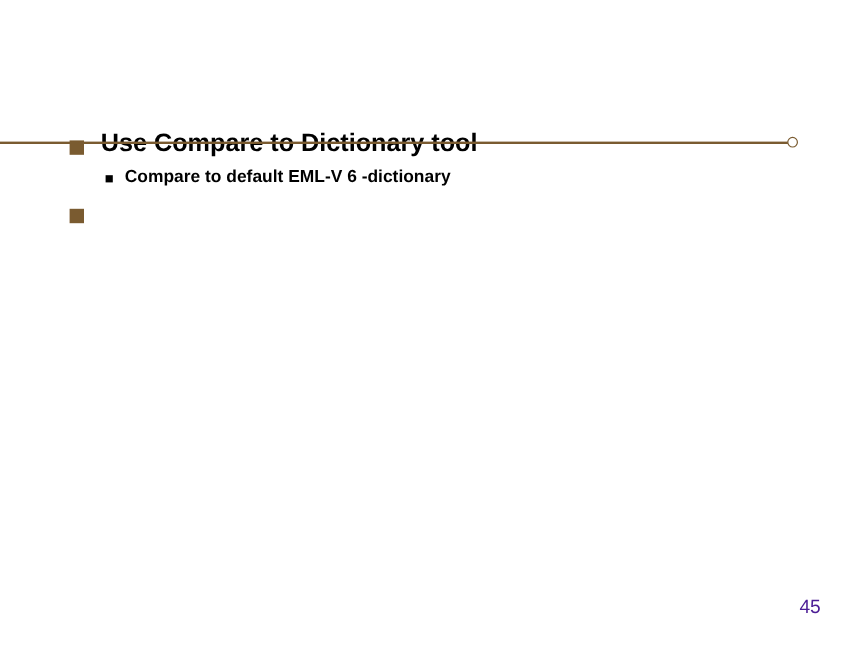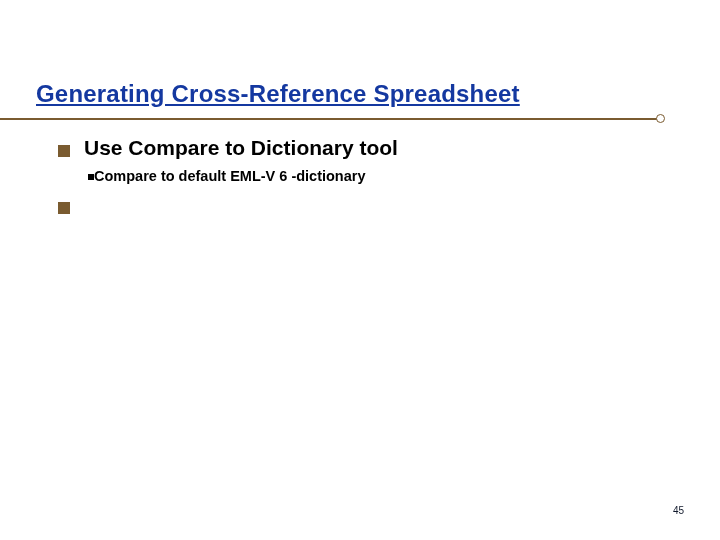--- a/index.html
+++ b/index.html
@@ -65,47 +65,47 @@
     font-weight: bold;
     color: #000;
   }
   .sub {
     margin-left: 30px;
     margin-bottom: 12px;
   }
   .li2 {
     display: flex;
     align-items: flex-start;
+    gap: 10px;
     margin-bottom: 2px;
   }
   .b2 {
     width: 6px;
     height: 6px;
     background: #000;
     margin-top: 6px;
     flex: 0 0 auto;
   }
   .t2 {
     font-size: 14.5px;
     font-weight: bold;
     color: #000;
   }
   .pagenum {
     position: absolute;
     right: 36px;
     bottom: 24px;
-    font-size: 10px;
-    color: #0f172a;
+    font-size: 16px;
+    color: #4c1d95;
   }
 </style>
 </head>
 <body>
 
 <div class="slide">
-  <div class="title">Generating Cross-Reference Spreadsheet</div>
 
   <div class="rule-wrap">
     <div class="rule"></div>
     <div class="rule-circle"></div>
   </div>
 
   <div class="content">
 
     <div class="li1">
       <div class="b1"></div>

